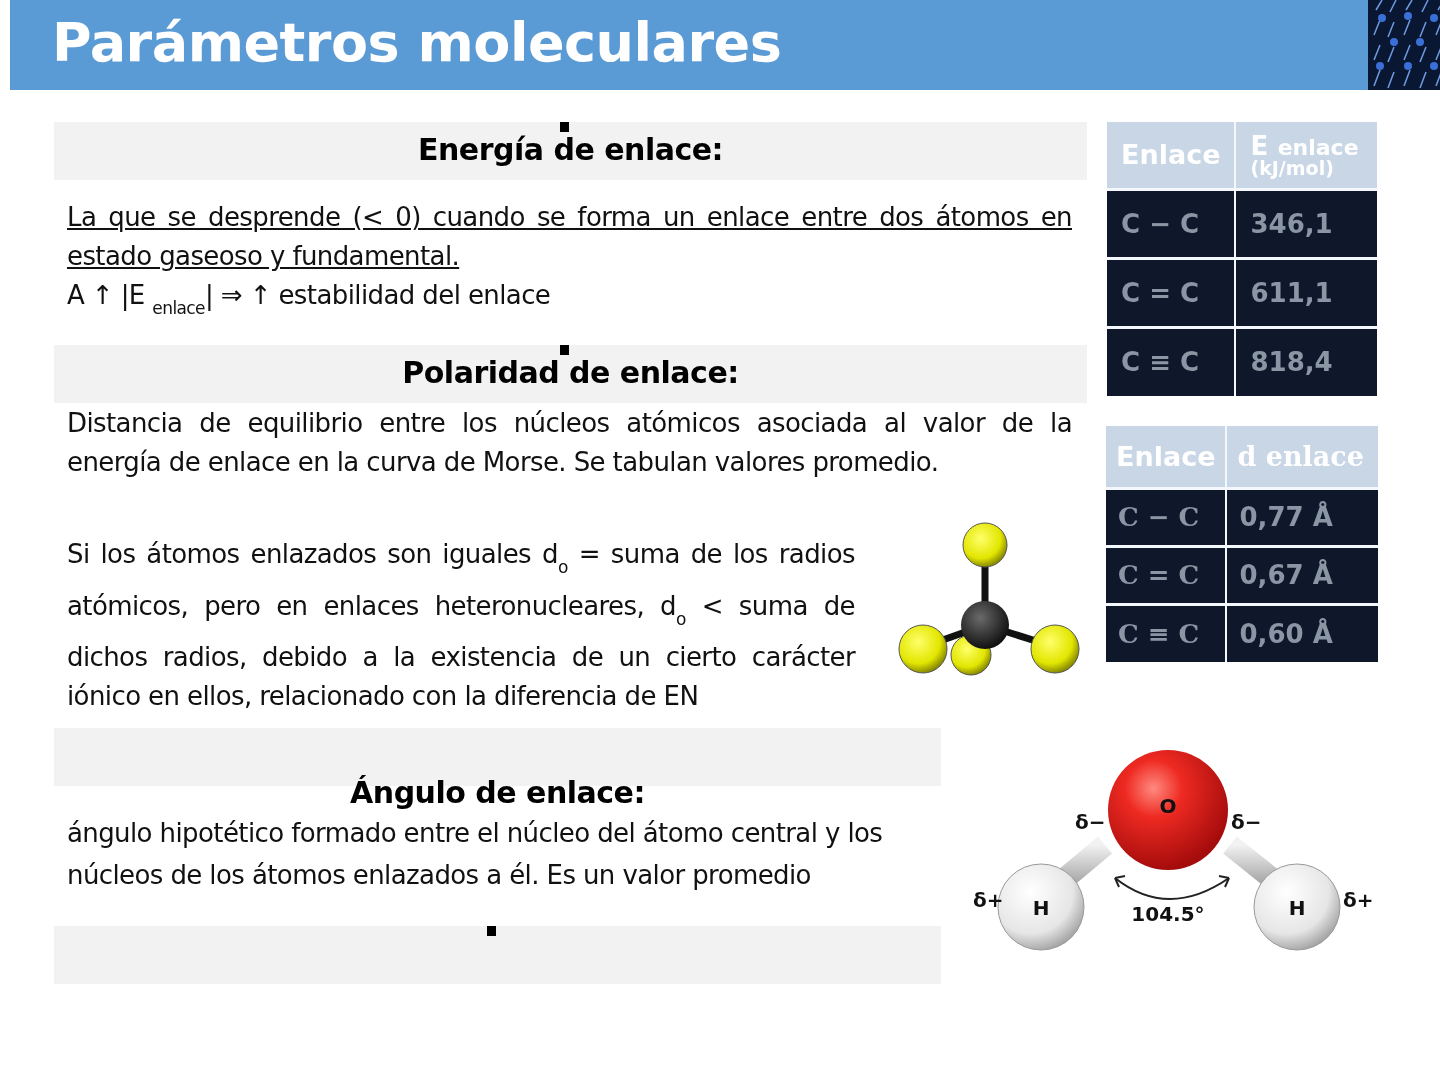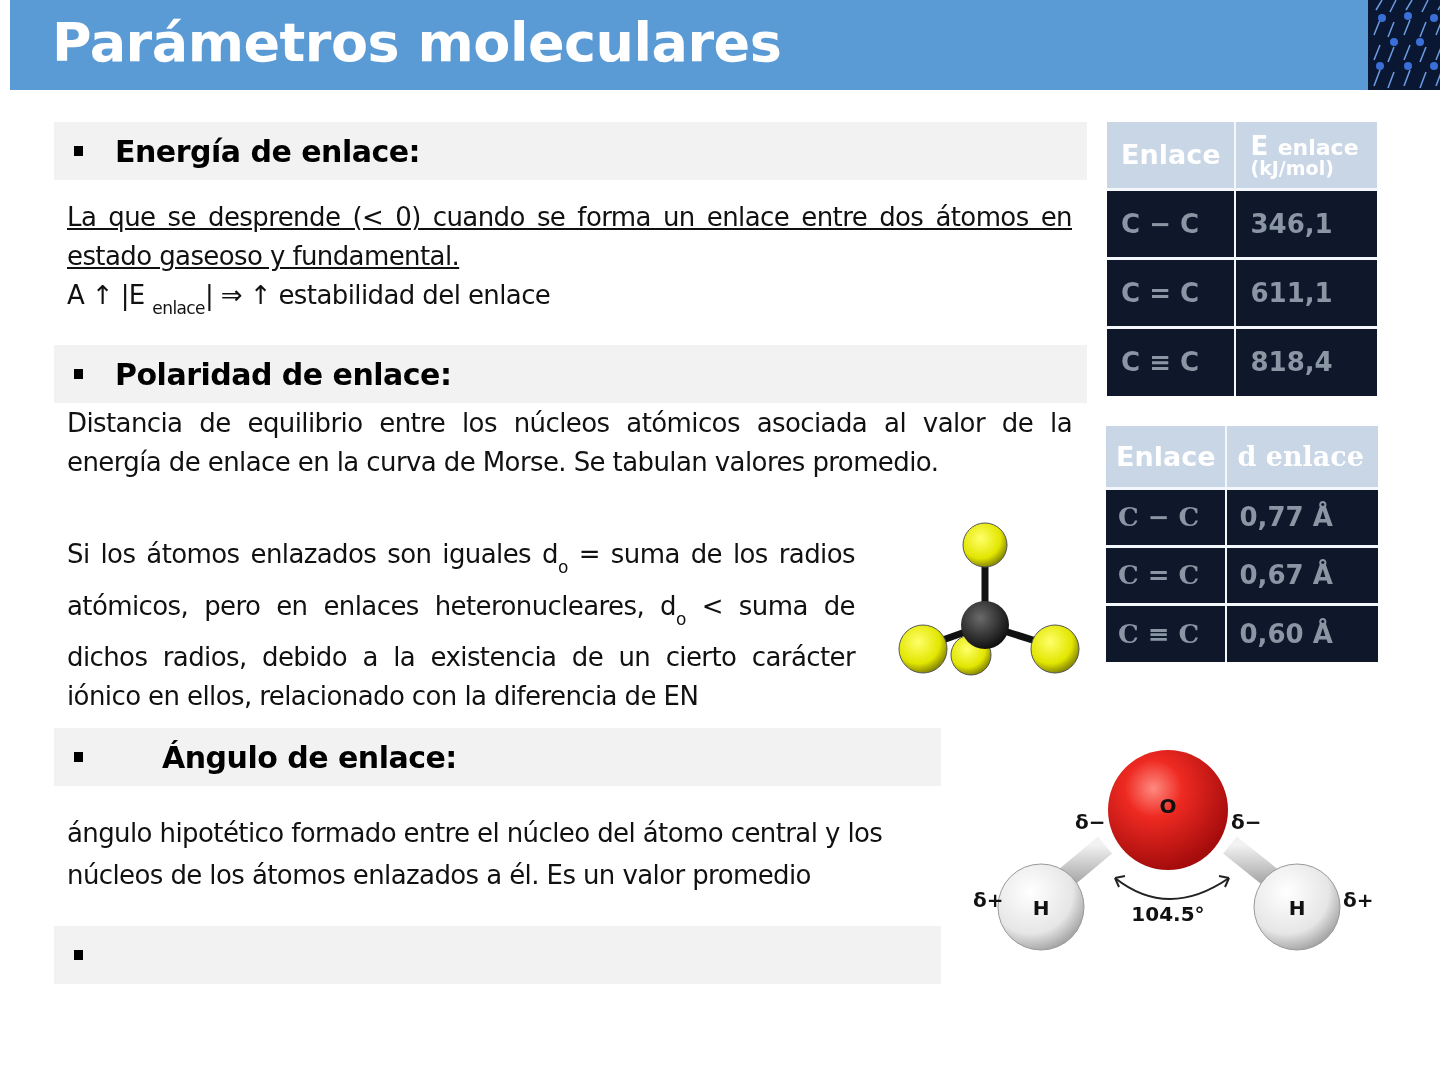--- a/index.html
+++ b/index.html
@@ -3,21 +3,21 @@
   <meta charset="utf-8">
   <style>
     * { margin: 0; padding: 0; box-sizing: border-box; }
     html, body { width: 1440px; height: 1080px; background: #ffffff; overflow: hidden; }
     body { position: relative; font-family: "Liberation Sans", "DejaVu Sans", sans-serif; color: #111; }
 
     .header { position: absolute; left: 10px; top: 0; width: 1440px; height: 90px; background: #5b9bd5; }
     .header-title { position: absolute; left: 42px; top: 8px; font-size: 54px; font-weight: bold; color: #ffffff; letter-spacing: -0.5px; font-family: "DejaVu Sans", sans-serif; line-height: 70px; }
     .header-deco { position: absolute; right: 0; top: 0; width: 82px; height: 90px; background: #0b1a3a; overflow: hidden; }
 
-    .sec-bar { position: absolute; left: 54px; height: 58px; background: #f2f2f2; display: flex; align-items: center; }
+    .sec-bar { position: absolute; left: 54px; height: 58px; background: #f2f2f2; display: flex; align-items: center; flex-direction: column; }
     .sec-bullet { width: 9px; height: 10px; background: #000; margin-left: 20px; margin-right: 32px; }
     .sec-title { font-size: 30px; font-weight: bold; color: #000; font-family: "DejaVu Sans", sans-serif; letter-spacing: -0.5px; }
 
     .para { position: absolute; left: 67px; font-size: 26px; line-height: 39px; color: #111; font-family: "DejaVu Sans", sans-serif; letter-spacing: -0.6px; }
     .justify { text-align: justify; text-align-last: left; }
     sub { font-size: 17px; vertical-align: -10px; }
 
     table.data-table { position: absolute; border-collapse: collapse; font-family: "DejaVu Sans", sans-serif; }
     table.data-table th { background: #c9d6e6; color: #ffffff; font-weight: bold; text-align: left; border-right: 2px solid #f4f7fb; }
     table.data-table td { background: #0f172a; color: #8a96a3; border-top: 3px solid #f4f7fb; border-right: 2px solid #f4f7fb; font-weight: bold; }

